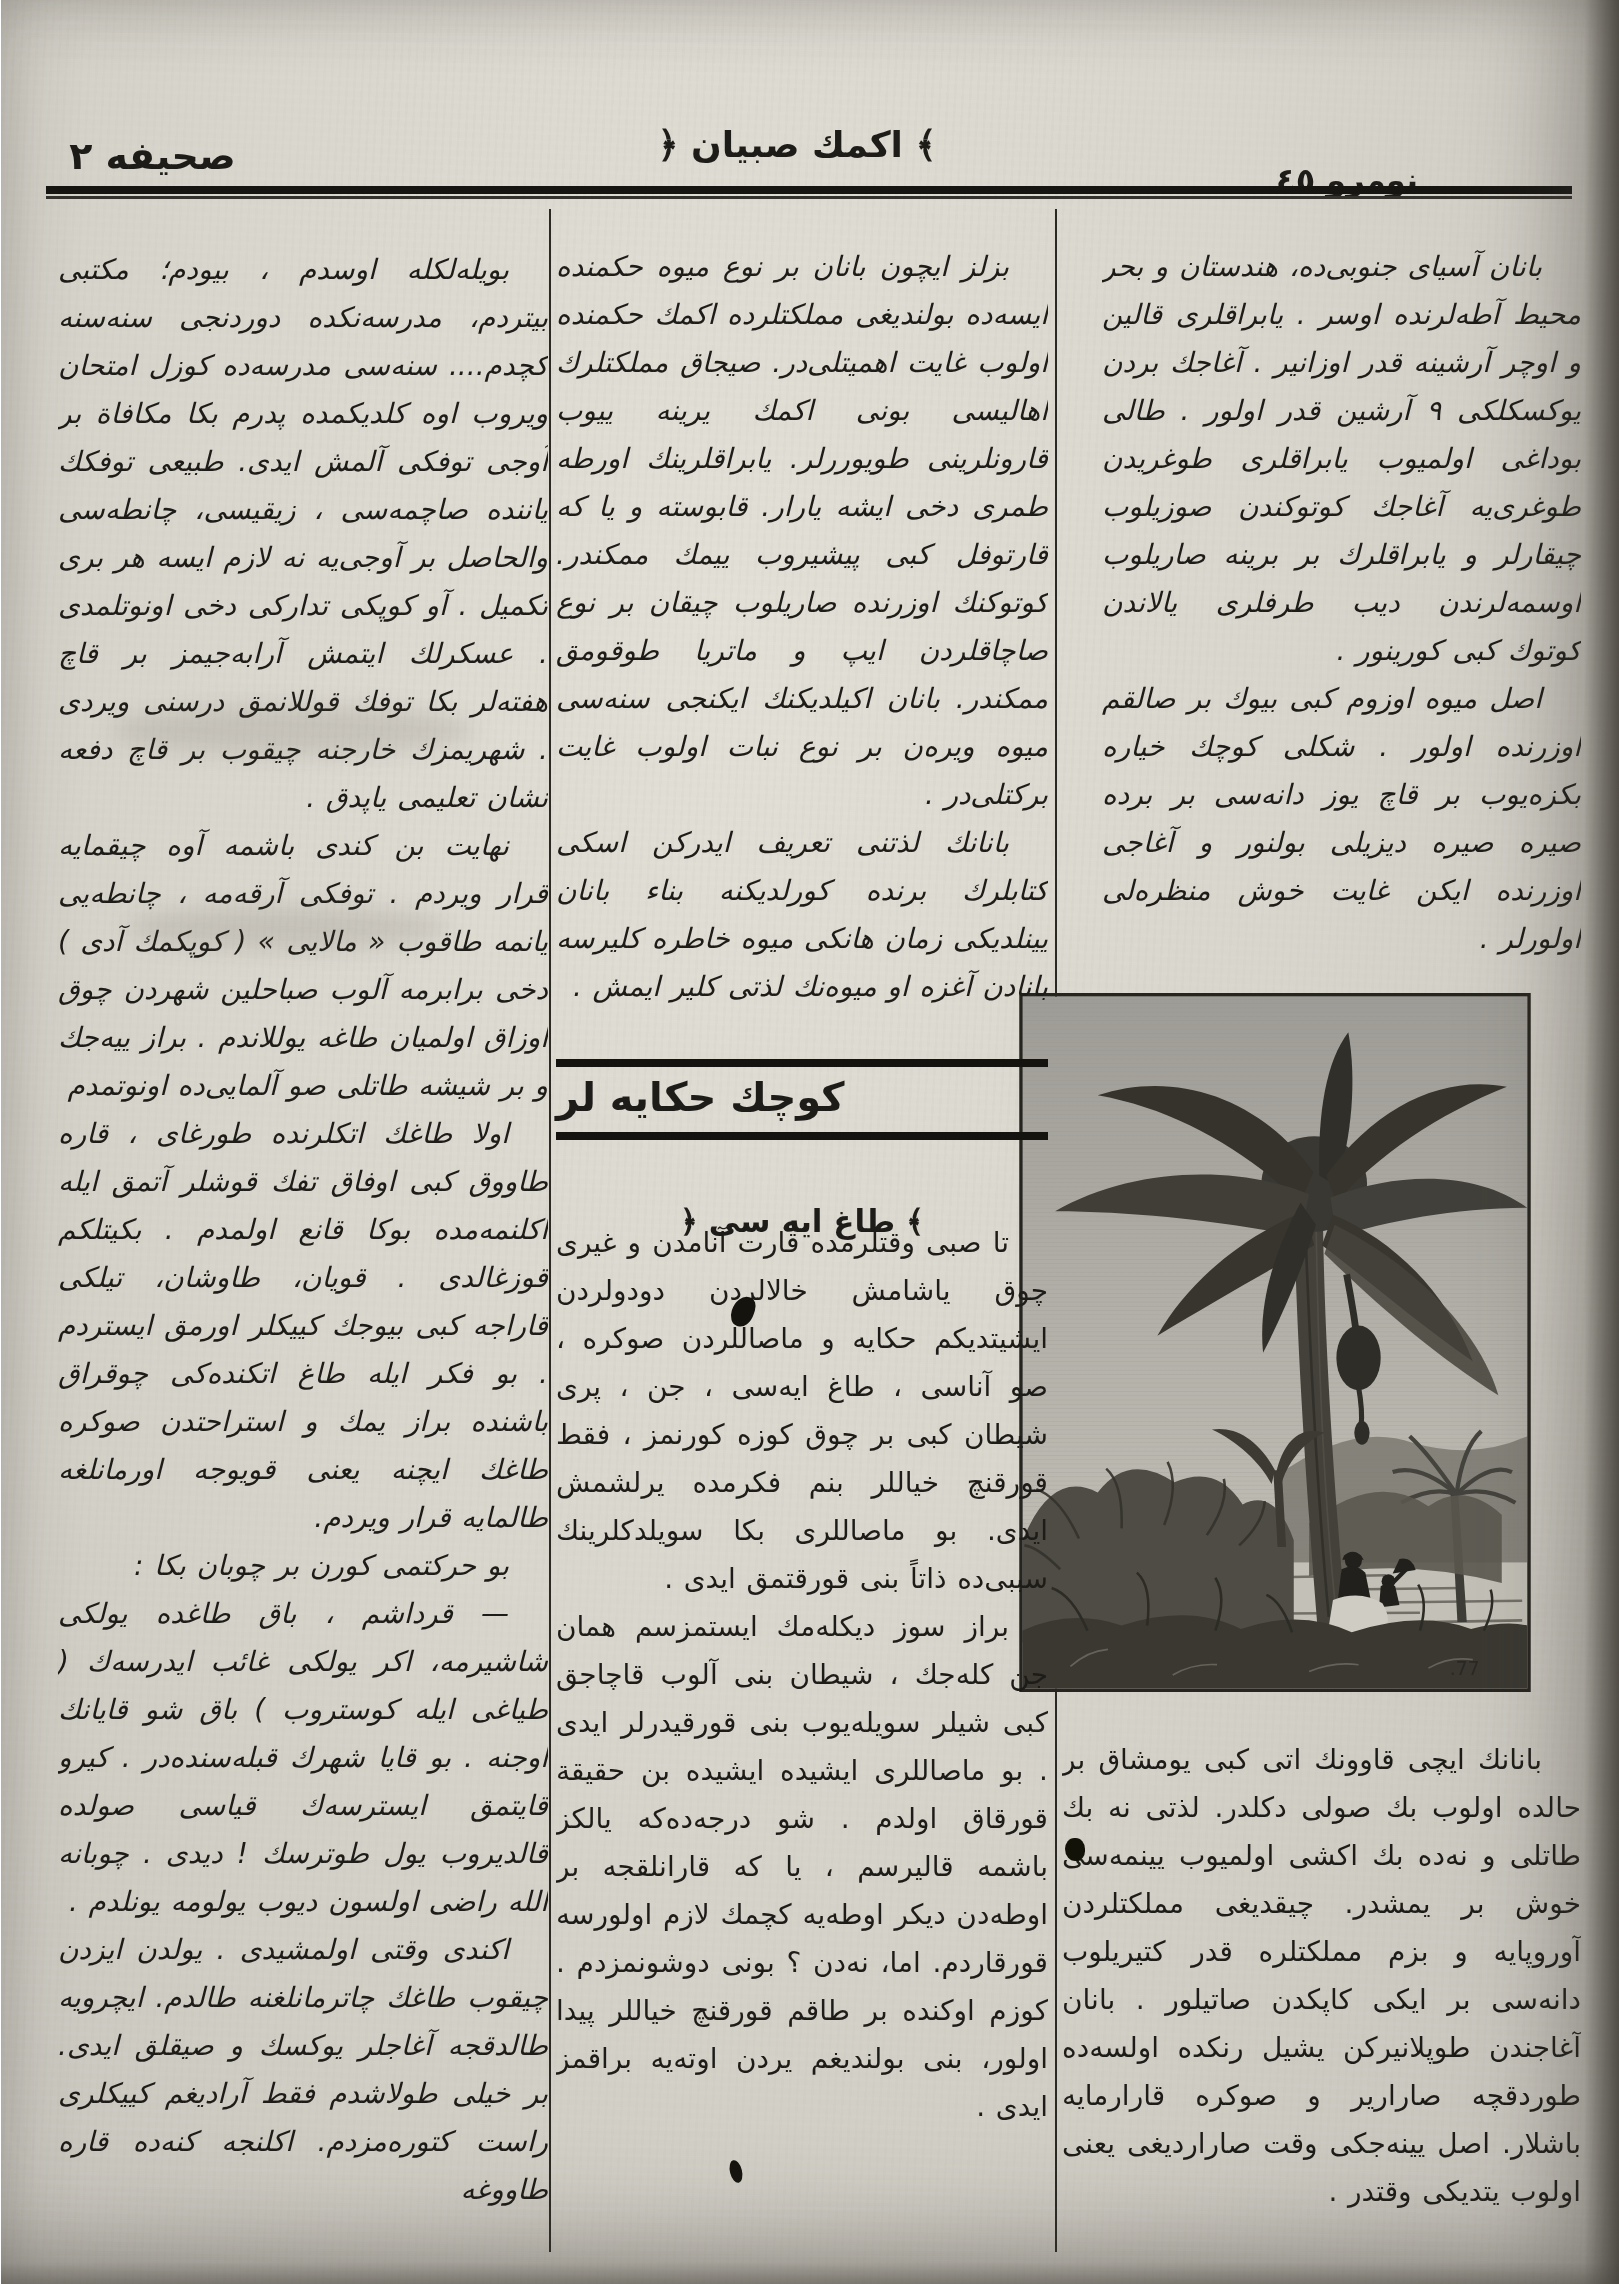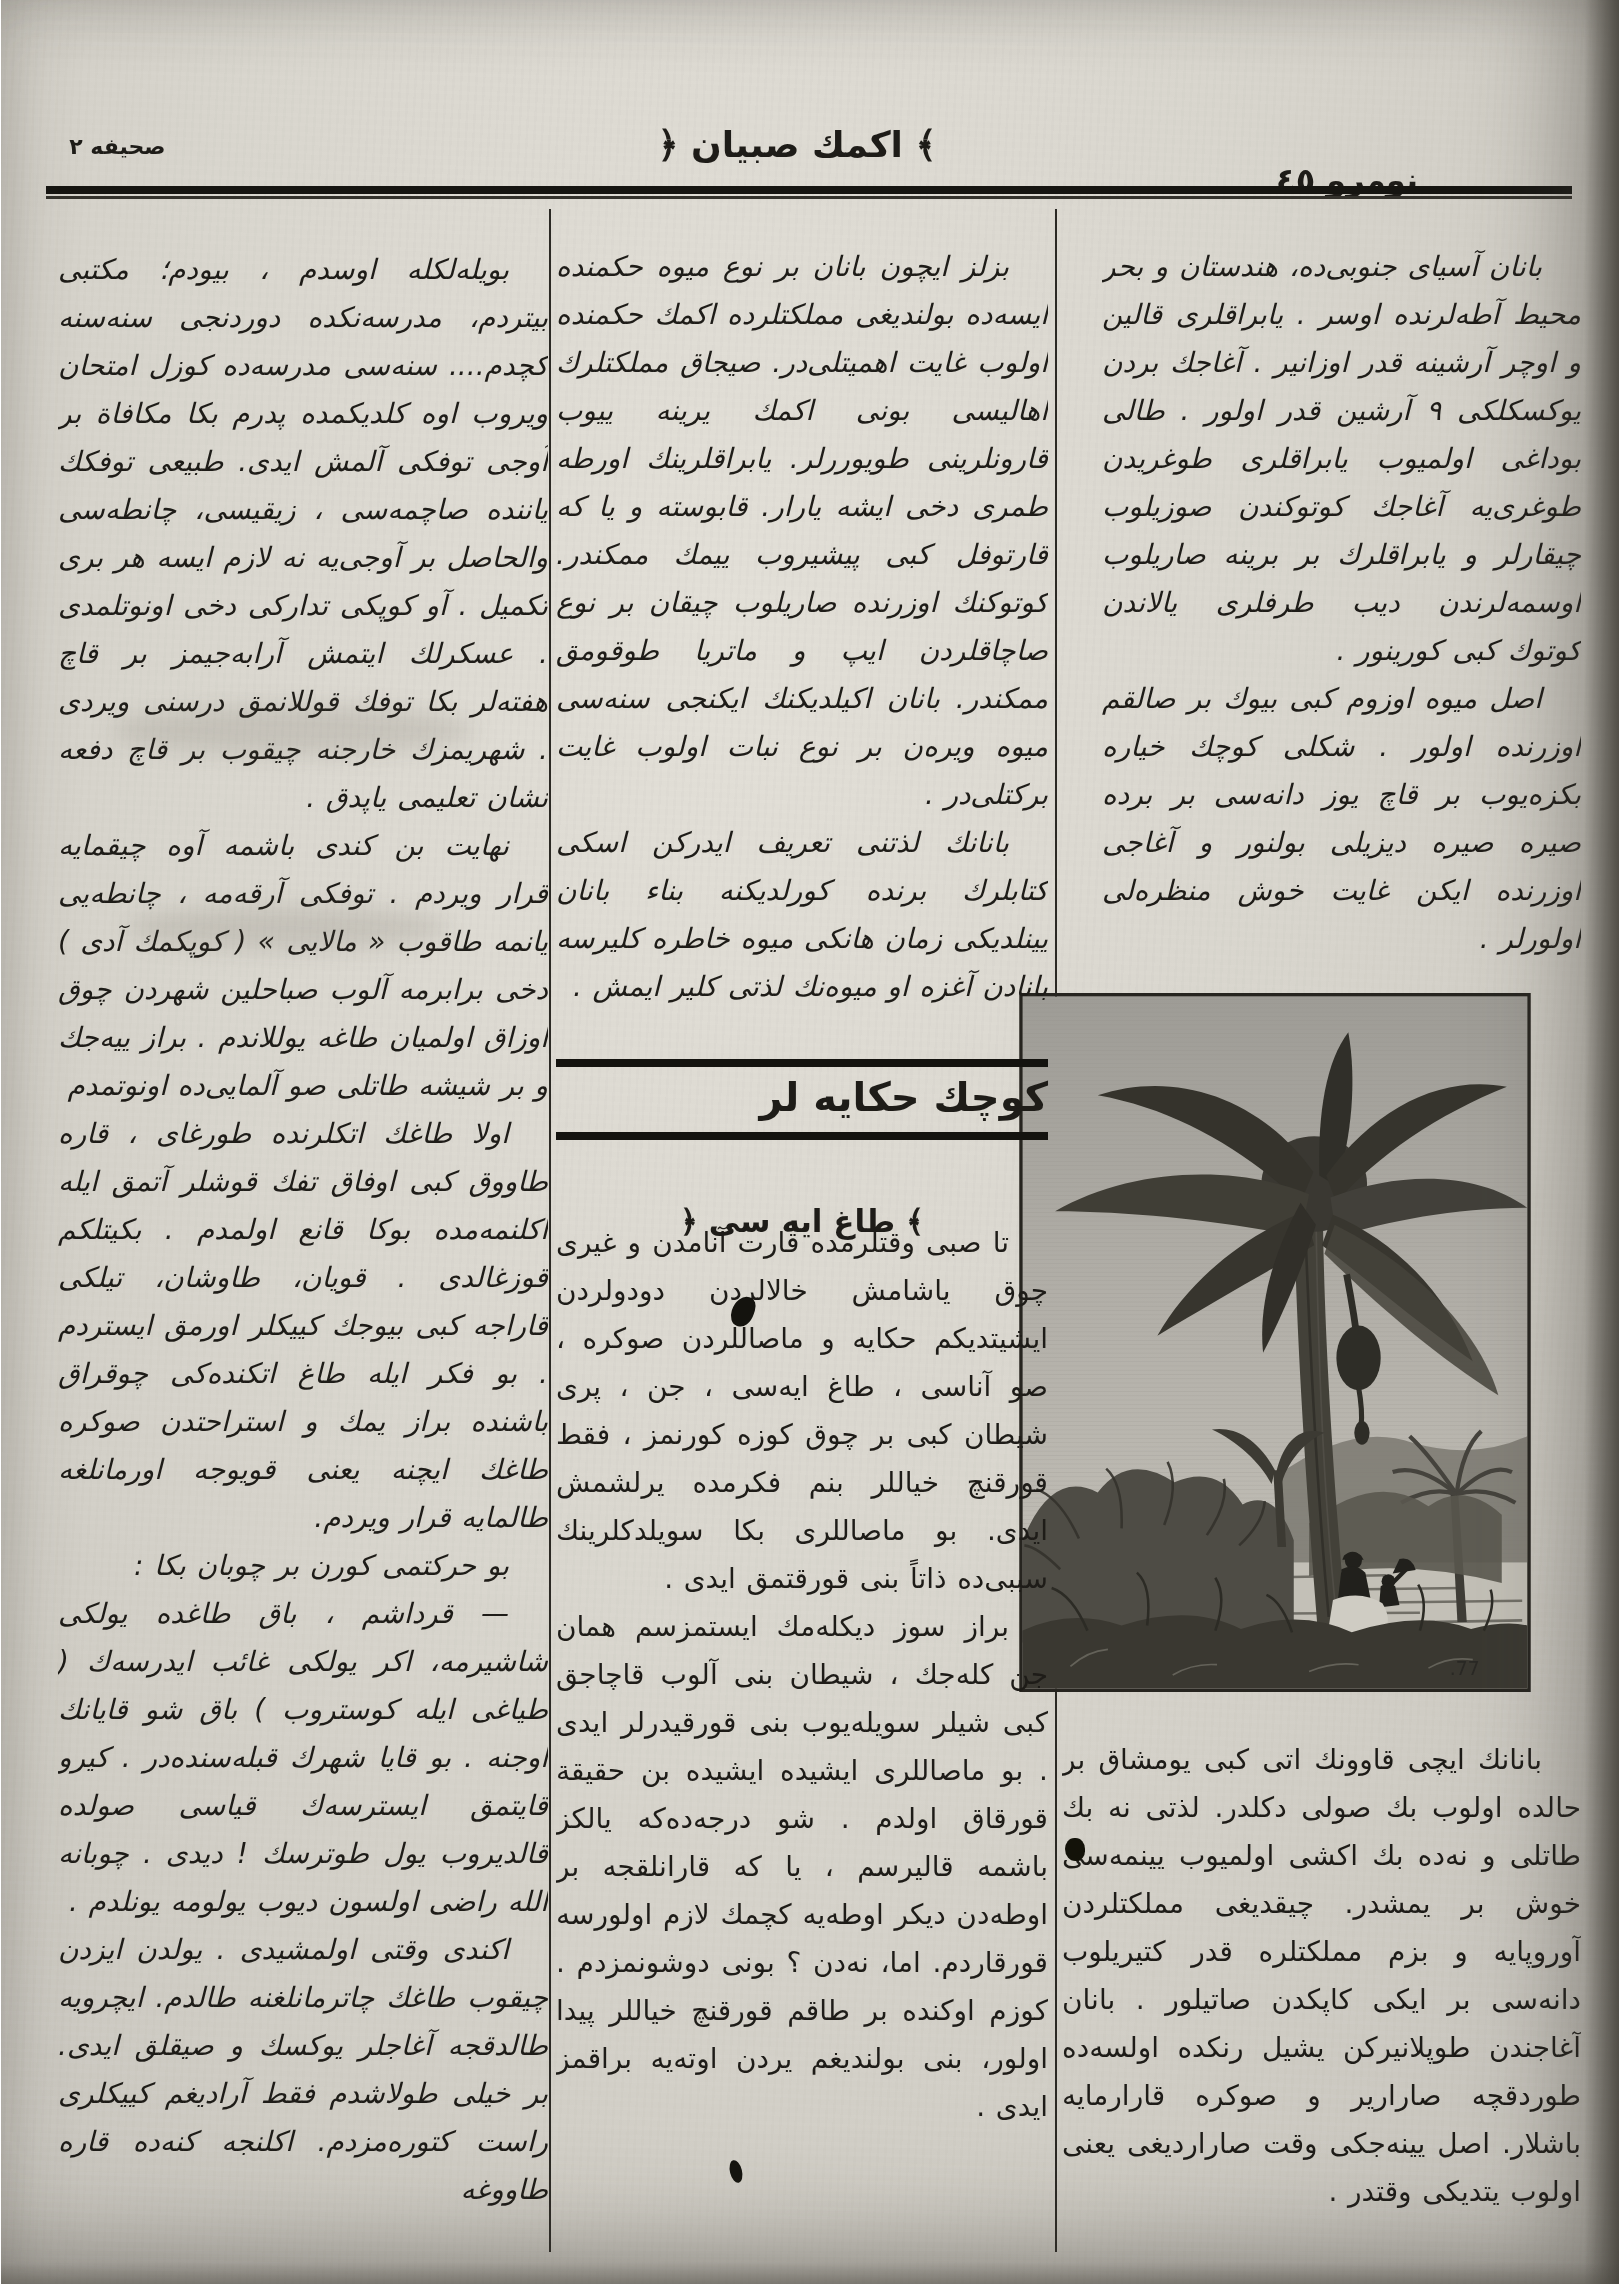--- a/index.html
+++ b/index.html
@@ -24,21 +24,21 @@
     position:absolute;right:0;top:0;bottom:0;width:36px;pointer-events:none;
     background:linear-gradient(to right, rgba(75,72,64,0), rgba(62,59,52,.78));
   }
   .edge-bottom{
     position:absolute;left:0;right:0;bottom:0;height:22px;pointer-events:none;
     background:linear-gradient(to bottom, rgba(75,72,64,0), rgba(70,67,59,.35));
   }
 
   
   .header{position:absolute;top:117px;left:59px;right:59px;height:70px;}
-  .page-label{position:absolute;left:10.2px;top:17px;font-size:22px;font-weight:bold;}
+  .page-label{position:absolute;left:10.2px;top:17px;font-size:38px;font-weight:bold;}
   .masthead{position:absolute;left:0;width:1476px;text-align:center;top:6.8px;font-size:36px;font-weight:bold;letter-spacing:1.7px;}
   .issue-label{position:absolute;right:143px;top:12px;font-size:32px;font-weight:bold;margin-top:32px;}
   .header-rule{position:absolute;top:186px;left:46px;right:48px;height:13.6px;}
   .header-rule .thick{height:7.6px;background:#161511;}
   .header-rule .thin{height:2.5px;margin-top:2.5px;background:#34322c;}
 
   
   .col{position:absolute;top:204px;height:2053px;direction:rtl;text-align:justify;}
   .col-right {left:1062px;width:519px;}
   .col-middle{left:556px; width:492px;}
@@ -53,21 +53,21 @@
   .col-middle .flow{height:816px;}
   .col-left   .flow{height:2014px;padding-top:42px;}
 
   
   .illustration-figure{position:absolute;top:789px;left:-43px;width:512px;height:867px;margin:0;}
   .illustration-figure svg{display:block;}
   .caption-flow{position:absolute;top:1532px;left:0;right:0;height:521px;overflow:hidden;}
 
   
   .section-box{
-    position:absolute;top:855px;left:0;right:0;text-align:right;
+    position:absolute;top:855px;left:0;right:0;text-align:left;
     border-top:8.5px solid #14130f;border-bottom:8.5px solid #14130f;
     padding:6.8px 0 12px;
   }
   .section-box .section-title{font-size:40px;font-weight:bold;letter-spacing:0.8px;}
   .story-title{position:absolute;top:999px;left:0;right:0;text-align:center;font-size:31px;font-weight:bold;letter-spacing:0.8px;}
   .story-flow{position:absolute;top:1015px;left:0;right:0;height:1038px;overflow:hidden;}
 
   
   .speck{position:absolute;pointer-events:none;}
   .speck-1{left:732px;top:1296px;width:22px;height:31px;background:#14130e;border-radius:62% 38% 55% 45%;transform:rotate(18deg);}

